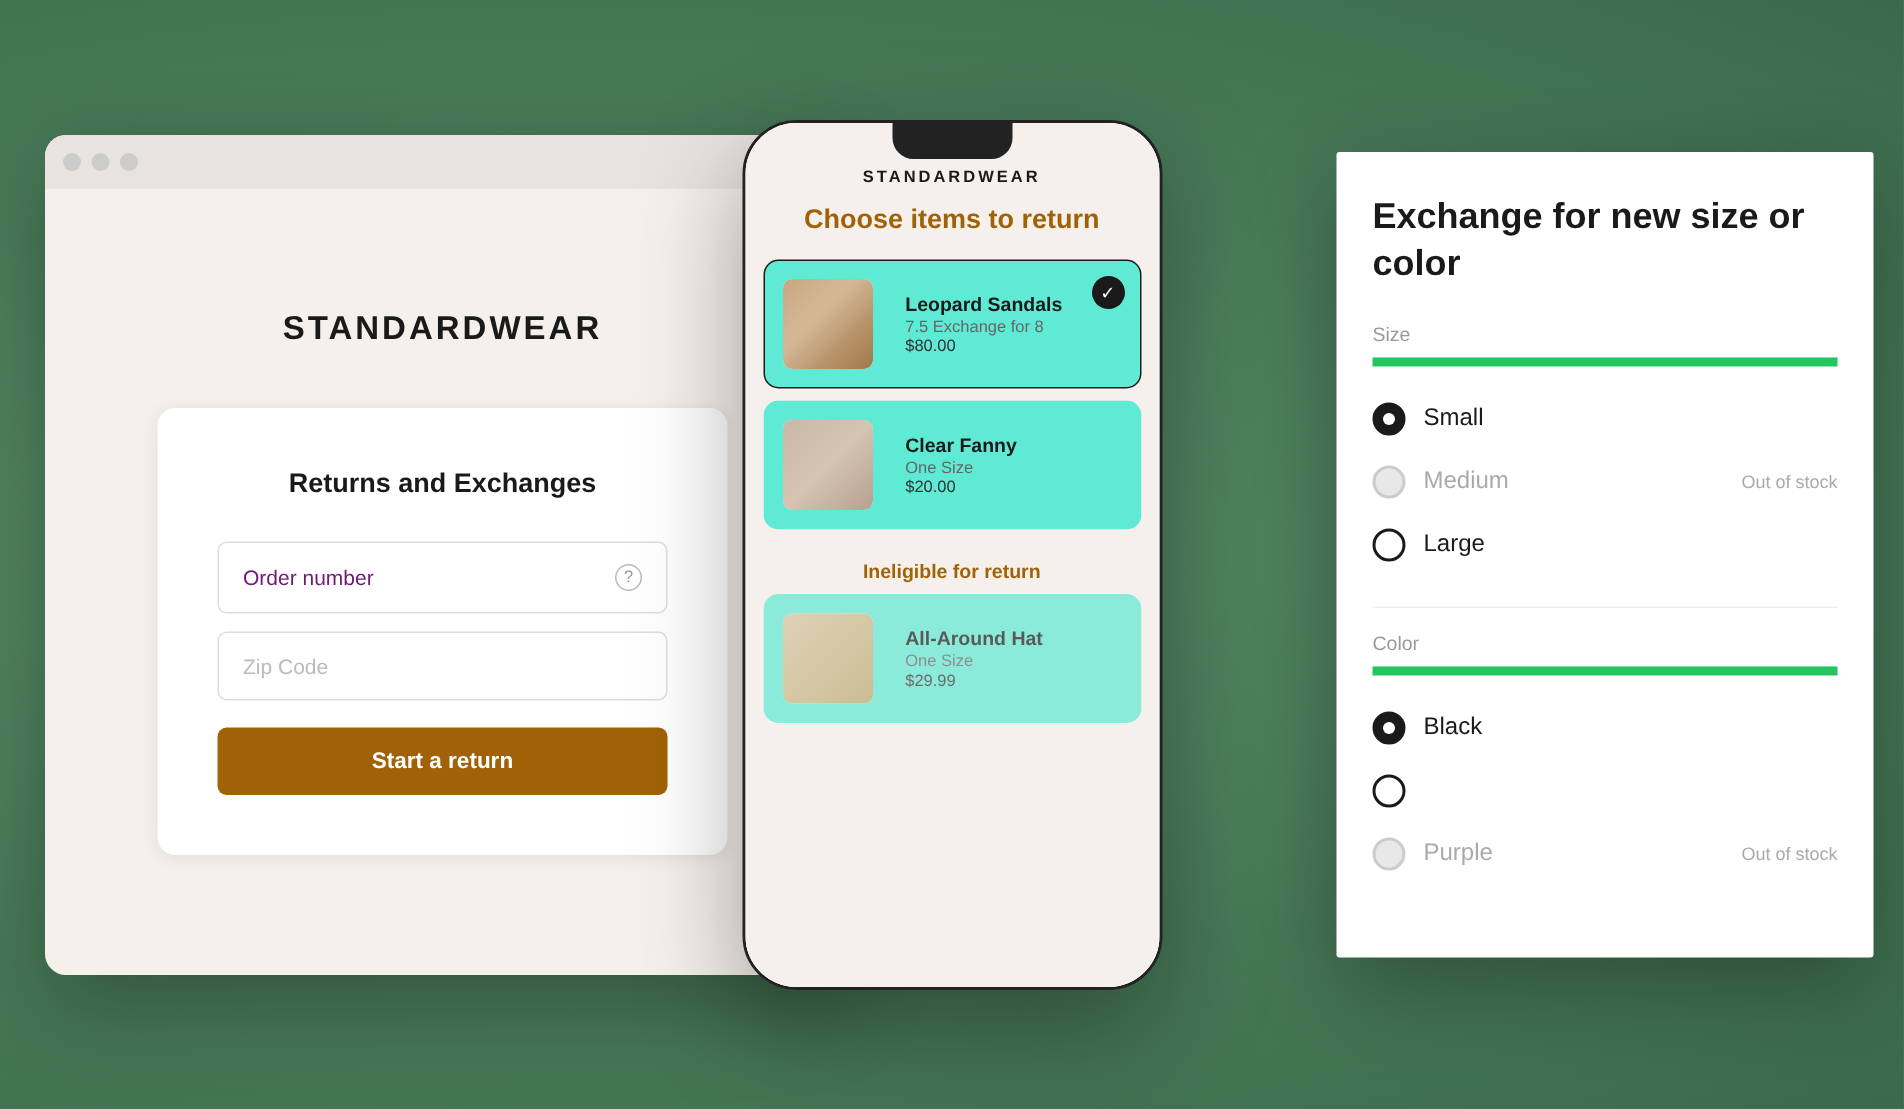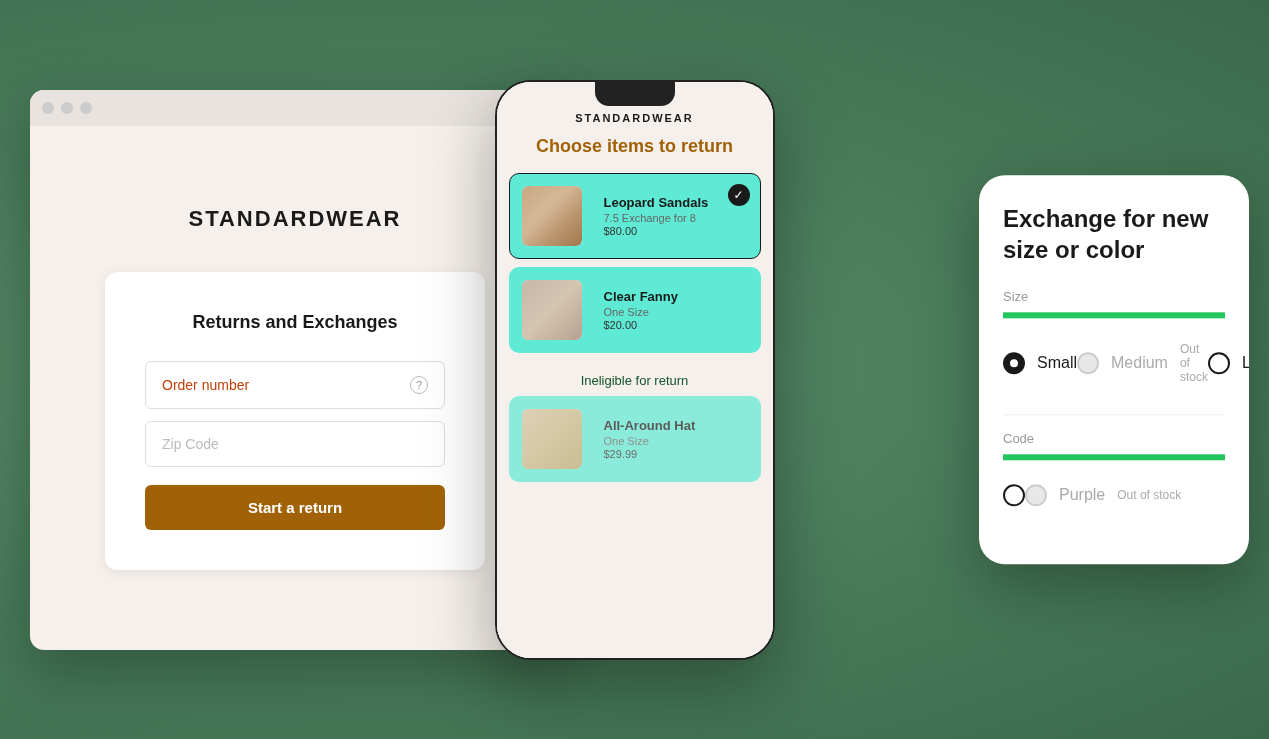--- a/index.html
+++ b/index.html
@@ -253,22 +253,22 @@
       border-radius: 50%;
       display: flex;
       align-items: center;
       justify-content: center;
       color: #fff;
       font-size: 12px;
     }
 
     .section-divider {
       font-size: 13px;
-      font-weight: 400;
-      color: #14532d;
+      font-weight: 700;
+      color: #a16207;
       text-align: center;
       padding: 12px 0 8px;
     }
 
     
     .img-sandals {
       width: 60px;
       height: 60px;
       background: linear-gradient(135deg, #c8a882 0%, #d4b896 40%, #b8936a 70%, #a0784d 100%);
       border-radius: 6px;
@@ -283,23 +283,23 @@
 
     .img-hat {
       width: 60px;
       height: 60px;
       background: linear-gradient(135deg, #d4c4a0 0%, #c8b888 50%, #b8a870 100%);
       border-radius: 6px;
     }
 
     
     .right-panel {
-      width: 270px;
+      width: 358px;
       background: #fff;
-      border-radius: 26px;
+      border-radius: 2px;
       box-shadow: 0 20px 60px rgba(0,0,0,0.3);
       position: absolute;
       right: 20px;
       top: 50%;
       transform: translateY(-50%);
       padding: 28px 24px;
       overflow: hidden;
     }
 
     .panel-title {
@@ -313,21 +313,21 @@
     .section-label {
       font-size: 13px;
       color: #999;
       margin-bottom: 14px;
       padding-bottom: 8px;
       border-bottom: 6px solid #22c55e;
     }
 
     .radio-group {
       display: flex;
-      flex-direction: row;
+      flex-direction: column;
       gap: 0;
       margin-bottom: 20px;
     }
 
     .radio-item {
       display: flex;
       align-items: center;
       padding: 10px 0;
       gap: 12px;
       position: relative;
@@ -392,21 +392,21 @@
     <div class="window-titlebar">
       <div class="window-dot"></div>
       <div class="window-dot"></div>
       <div class="window-dot"></div>
     </div>
     <div class="window-content">
       <div class="brand-title">STANDARDWEAR</div>
       <div class="returns-card">
         <div class="returns-title">Returns and Exchanges</div>
         <div class="input-field">
-          <span style="color:#c2410c;font-size:14px;">Order number</span>
+          <span style="color:#701a75;font-size:14px;">Order number</span>
           <span class="hint-icon">?</span>
         </div>
         <div class="input-field">
           <span style="color:#bbb;font-size:14px;">Zip Code</span>
         </div>
         <button class="start-btn">Start a return</button>
       </div>
     </div>
   </div>
 
@@ -473,23 +473,27 @@
         <span class="out-of-stock-badge">Out of stock</span>
       </div>
 
       <div class="radio-item">
         <div class="radio-circle"></div>
         <span class="radio-label">Large</span>
       </div>
     </div>
 
     <div class="divider-line"></div>
-    <div class="section-label">Code</div>
+    <div class="section-label">Color</div>
     <div class="radio-group">
 
+      <div class="radio-item">
+        <div class="radio-circle checked"></div>
+        <span class="radio-label">Black</span>
+      </div>
 
       <div class="radio-item">
         <div class="radio-circle"></div>
       </div>
 
       <div class="radio-item">
         <div class="radio-circle disabled"></div>
         <span class="radio-label disabled">Purple</span>
         <span class="out-of-stock-badge">Out of stock</span>
       </div>

